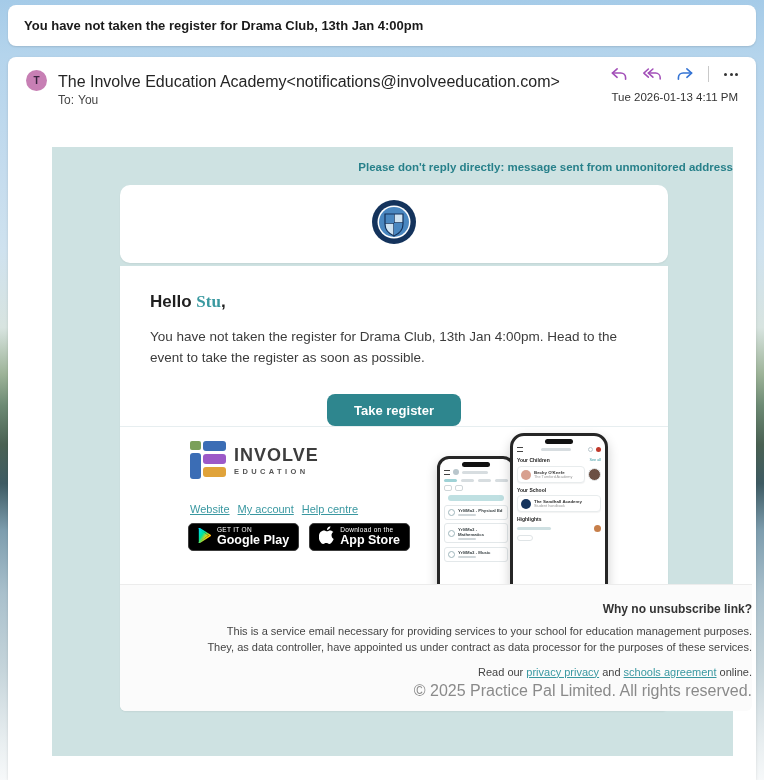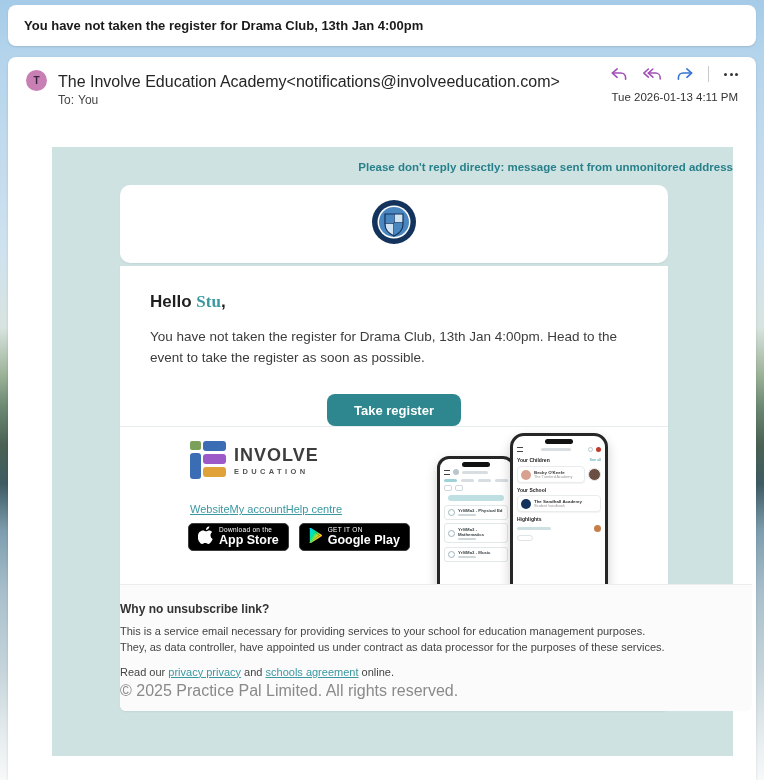--- a/index.html
+++ b/index.html
@@ -78,21 +78,21 @@
   .brand-row { position:absolute; left:70px; top:14px; display:flex; align-items:center; gap:8px; }
   .ie-logo { position:relative; width:36px; height:38px; }
   .ie-dot   { position:absolute; left:0;  top:0;  width:11px; height:9px;  border-radius:2px; background:#7ba05a; }
   .ie-stem  { position:absolute; left:0;  top:12px; width:11px; height:26px; border-radius:3px; background:#3b6db5; }
   .ie-bar1  { position:absolute; left:13px; top:0px;  width:23px; height:10px; border-radius:3px; background:#3b6db5; }
   .ie-bar2  { position:absolute; left:13px; top:13px; width:23px; height:10px; border-radius:3px; background:#9c59c8; }
   .ie-bar3  { position:absolute; left:13px; top:26px; width:23px; height:10px; border-radius:3px; background:#e0a33a; }
   .brand-text .brand-main { font-size:18px; font-weight:700; color:#3d3d3d; letter-spacing:1px; }
   .brand-text .brand-sub  { font-size:7.5px; font-weight:600; color:#555; letter-spacing:3.4px; margin-top:1px; }
 
-  .links-row { position:absolute; left:70px; top:76px; display:flex; }
+  .links-row { position:absolute; left:70px; top:76px; display:flex; gap:8px; }
   .links-row .link { font-size:11px; color:#3a98a1; text-decoration:underline; cursor:pointer; }
 
   .badges-row { position:absolute; left:68px; top:96px; display:flex; gap:10px; }
   .store-badge { height:28px; background:#000; border-radius:5px; border:1px solid #3c3c3c;
     display:flex; align-items:center; gap:6px; padding:0 9px; cursor:pointer; }
   .badge-text { display:flex; flex-direction:column; justify-content:center; line-height:1.05; }
   .badge-top { font-size:6.5px; color:#fff; letter-spacing:.3px; }
   .badge-bottom { font-size:12.5px; color:#fff; font-weight:600; }
 
   
@@ -117,21 +117,21 @@
   .tab-bar .p-bar { flex:1; }
   .pill-banner { margin:4px 8px 0; height:6px; background:#bfe0e2; border-radius:3px; }
   .t-item { display:flex; align-items:center; gap:3px; margin:3.5px 4px 0; padding:2.5px 3px;
     border:1px solid #e3e8ea; border-radius:3px; }
   .t-circle { width:7px; height:7px; border:1px solid #9fb6bc; border-radius:50%; flex:none; }
   .t-title { font-size:4.3px; font-weight:700; color:#384043; }
   .t-sub { width:18px; height:2px; background:#cfd6d9; border-radius:1px; margin-top:1px; }
 
   
   .footer-section { position:absolute; left:0; top:318px; width:632px; height:127px;
-    background:#fbfbfb; border-top:1px solid #ececec; border-radius:0 0 6px 6px; text-align:left; }
+    background:#fbfbfb; border-top:1px solid #ececec; border-radius:0 0 6px 6px; text-align:right; }
   .footer-title { margin-top:17px; font-size:12px; font-weight:700; color:#333; }
   .footer-line { font-size:11px; color:#444; line-height:1.45; }
   .footer-lines { margin-top:8px; }
   .footer-read { margin-top:10px; font-size:11px; color:#444; }
   .footer-read .link { color:#3a98a1; text-decoration:underline; cursor:pointer; }
   .footer-copy { margin-top:4px; font-size:16px; color:#8a8a8a; }
 </style>
 </head>
 <body>
 
@@ -226,49 +226,49 @@
 
         <div class="links-row">
           <span class="link">Website</span>
           <span class="link">My account</span>
           <span class="link">Help centre</span>
         </div>
 
         <div class="badges-row">
           <div class="store-badge">
             <span>
-              <svg width="15" height="18" viewBox="0 0 17 20">
-                <path fill="#fff" d="M12.9 0c.1 1.1-.4 2.2-1.1 3-.7.8-1.8 1.4-2.8 1.3-.1-1 .4-2.1 1.1-2.8C10.8.7 12 .1 12.9 0zM16.6 14.6c-.5 1.1-.7 1.6-1.3 2.5-.9 1.3-2.1 3-3.6 3-1.3 0-1.7-.9-3.5-.9s-2.2.9-3.5.9c-1.5 0-2.6-1.5-3.5-2.8C-1.2 13.8-.4 8.9 1.7 6.7c1.1-1.2 2.7-1.9 4-1.9 1.4 0 2.3.9 3.5.9 1.1 0 1.8-.9 3.5-.9 1.2 0 2.6.7 3.6 1.8-3.1 1.7-2.6 6.1.3 8z"></path>
-              </svg>
-            </span>
-            <span class="badge-text">
-              <span class="badge-top">Download on the</span>
-              <span class="badge-bottom">App Store</span>
-            </span>
-          </div>
-          <div class="store-badge">
-            <span>
               <svg width="13" height="15" viewBox="0 0 16 18">
                 <defs>
                   <linearGradient id="gp" x1="0" y1="0" x2="1" y2="1">
                     <stop offset="0" stop-color="#00d7fe"></stop>
                       <stop offset=".4" stop-color="#00e59b"></stop>
                     <stop offset=".7" stop-color="#ffd400"></stop>
                       <stop offset="1" stop-color="#ff3a44"></stop>
                   </linearGradient>
                 </defs>
                 <path d="M1 0 L1 18 L12.5 9 Z" fill="url(#gp)"></path>
                 <path d="M1 0 L15 9 L1 18" fill="none" stroke="url(#gp)" stroke-width="2" stroke-linejoin="round"></path>
               </svg>
             </span>
             <span class="badge-text">
               <span class="badge-top">GET IT ON</span>
               <span class="badge-bottom">Google Play</span>
             </span>
           </div>
+          <div class="store-badge">
+            <span>
+              <svg width="15" height="18" viewBox="0 0 17 20">
+                <path fill="#fff" d="M12.9 0c.1 1.1-.4 2.2-1.1 3-.7.8-1.8 1.4-2.8 1.3-.1-1 .4-2.1 1.1-2.8C10.8.7 12 .1 12.9 0zM16.6 14.6c-.5 1.1-.7 1.6-1.3 2.5-.9 1.3-2.1 3-3.6 3-1.3 0-1.7-.9-3.5-.9s-2.2.9-3.5.9c-1.5 0-2.6-1.5-3.5-2.8C-1.2 13.8-.4 8.9 1.7 6.7c1.1-1.2 2.7-1.9 4-1.9 1.4 0 2.3.9 3.5.9 1.1 0 1.8-.9 3.5-.9 1.2 0 2.6.7 3.6 1.8-3.1 1.7-2.6 6.1.3 8z"></path>
+              </svg>
+            </span>
+            <span class="badge-text">
+              <span class="badge-top">Download on the</span>
+              <span class="badge-bottom">App Store</span>
+            </span>
+          </div>
         </div>
 
         <div class="phones">
 
           <div class="phone phone-left">
             <div class="notch"></div>
             <div class="p-row" style="margin-top:10px;">
               <span class="burger"></span>
               <span class="p-dot" style="width:6px;height:6px;background:#b9c6cc;"></span>
               <span class="p-bar" style="width:26px;"></span>

